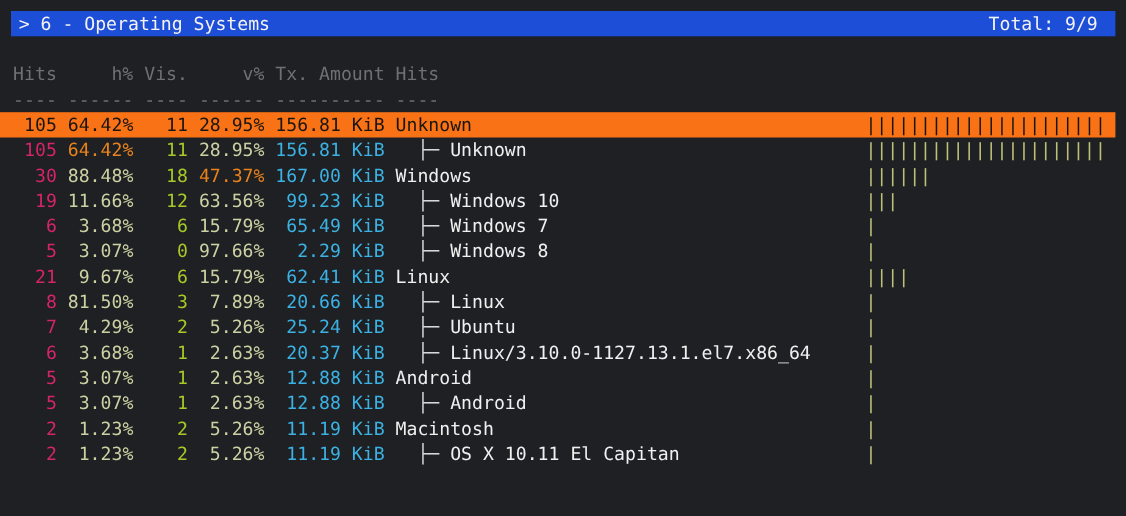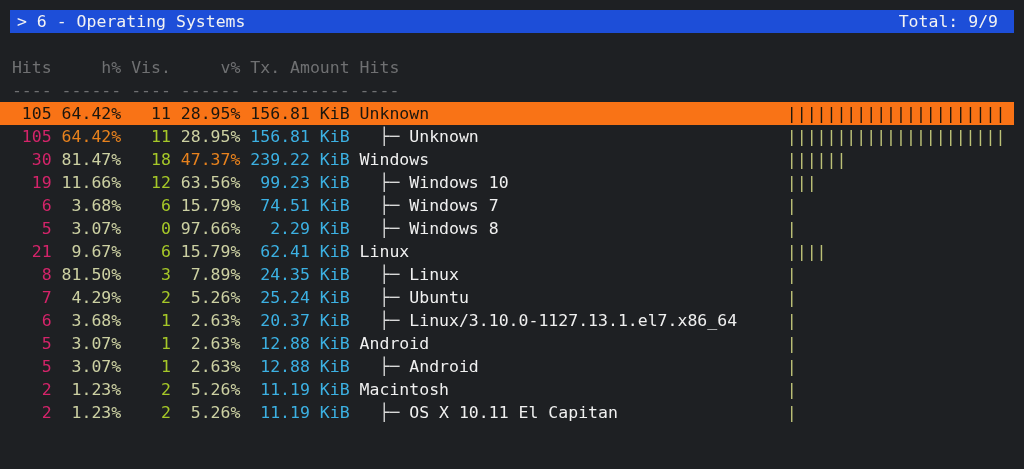--- a/index.html
+++ b/index.html
@@ -62,26 +62,26 @@
 <body>
 
 <div class="terminal">
   <div class="titlebar"><span>&gt; 6 - Operating Systems</span><span>Total: 9/9</span></div>
   <div class="line"></div>
   <div class="line c-dim"><span class="f w4 hl">Hits</span> <span class="f w6">h%</span> <span class="f w4 hl">Vis.</span> <span class="f w6">v%</span> <span class="f w10 hl">Tx. Amount</span> <span class="f hl">Hits</span></div>
   <div class="line c-dim"><span>---- ------ ---- ------ ---------- ----</span></div>
   <div id="rows">
       <div class="line row row-selected"><span class="f w4 c-hits">105</span> <span class="f w6 c-hot">64.42%</span> <span class="f w4 c-vis">11</span> <span class="f w6 c-pale">28.95%</span> <span class="f w10 c-tx">156.81 KiB</span> <span class="f hl"><span class="c-name">Unknown</span></span><span class="bars">||||||||||||||||||||||</span></div>
       <div class="line row"><span class="f w4 c-hits">105</span> <span class="f w6 c-hot">64.42%</span> <span class="f w4 c-vis">11</span> <span class="f w6 c-pale">28.95%</span> <span class="f w10 c-tx">156.81 KiB</span> <span class="f hl"><span class="c-tree">  ├─ </span><span class="c-name">Unknown</span></span><span class="bars">||||||||||||||||||||||</span></div>
-      <div class="line row"><span class="f w4 c-hits">30</span> <span class="f w6 c-pale">81.47%</span> <span class="f w4 c-vis">18</span> <span class="f w6 c-hot">47.37%</span> <span class="f w10 c-tx">239.22 KiB</span> <span class="f hl"><span class="c-name">Windows</span></span><span class="bars">||||||</span></div>
+      <div class="line row"><span class="f w4 c-hits">30</span> <span class="f w6 c-pale">88.48%</span> <span class="f w4 c-vis">18</span> <span class="f w6 c-hot">47.37%</span> <span class="f w10 c-tx">167.00 KiB</span> <span class="f hl"><span class="c-name">Windows</span></span><span class="bars">||||||</span></div>
       <div class="line row"><span class="f w4 c-hits">19</span> <span class="f w6 c-pale">11.66%</span> <span class="f w4 c-vis">12</span> <span class="f w6 c-pale">63.56%</span> <span class="f w10 c-tx">99.23 KiB</span> <span class="f hl"><span class="c-tree">  ├─ </span><span class="c-name">Windows 10</span></span><span class="bars">|||</span></div>
-      <div class="line row"><span class="f w4 c-hits">6</span> <span class="f w6 c-pale">3.68%</span> <span class="f w4 c-vis">6</span> <span class="f w6 c-pale">15.79%</span> <span class="f w10 c-tx">74.51 KiB</span> <span class="f hl"><span class="c-tree">  ├─ </span><span class="c-name">Windows 7</span></span><span class="bars">|</span></div>
+      <div class="line row"><span class="f w4 c-hits">6</span> <span class="f w6 c-pale">3.68%</span> <span class="f w4 c-vis">6</span> <span class="f w6 c-pale">15.79%</span> <span class="f w10 c-tx">65.49 KiB</span> <span class="f hl"><span class="c-tree">  ├─ </span><span class="c-name">Windows 7</span></span><span class="bars">|</span></div>
       <div class="line row"><span class="f w4 c-hits">5</span> <span class="f w6 c-pale">3.07%</span> <span class="f w4 c-vis">0</span> <span class="f w6 c-pale">97.66%</span> <span class="f w10 c-tx">2.29 KiB</span> <span class="f hl"><span class="c-tree">  ├─ </span><span class="c-name">Windows 8</span></span><span class="bars">|</span></div>
       <div class="line row"><span class="f w4 c-hits">21</span> <span class="f w6 c-pale">9.67%</span> <span class="f w4 c-vis">6</span> <span class="f w6 c-pale">15.79%</span> <span class="f w10 c-tx">62.41 KiB</span> <span class="f hl"><span class="c-name">Linux</span></span><span class="bars">||||</span></div>
-      <div class="line row"><span class="f w4 c-hits">8</span> <span class="f w6 c-pale">81.50%</span> <span class="f w4 c-vis">3</span> <span class="f w6 c-pale">7.89%</span> <span class="f w10 c-tx">24.35 KiB</span> <span class="f hl"><span class="c-tree">  ├─ </span><span class="c-name">Linux</span></span><span class="bars">|</span></div>
+      <div class="line row"><span class="f w4 c-hits">8</span> <span class="f w6 c-pale">81.50%</span> <span class="f w4 c-vis">3</span> <span class="f w6 c-pale">7.89%</span> <span class="f w10 c-tx">20.66 KiB</span> <span class="f hl"><span class="c-tree">  ├─ </span><span class="c-name">Linux</span></span><span class="bars">|</span></div>
       <div class="line row"><span class="f w4 c-hits">7</span> <span class="f w6 c-pale">4.29%</span> <span class="f w4 c-vis">2</span> <span class="f w6 c-pale">5.26%</span> <span class="f w10 c-tx">25.24 KiB</span> <span class="f hl"><span class="c-tree">  ├─ </span><span class="c-name">Ubuntu</span></span><span class="bars">|</span></div>
       <div class="line row"><span class="f w4 c-hits">6</span> <span class="f w6 c-pale">3.68%</span> <span class="f w4 c-vis">1</span> <span class="f w6 c-pale">2.63%</span> <span class="f w10 c-tx">20.37 KiB</span> <span class="f hl"><span class="c-tree">  ├─ </span><span class="c-name">Linux/3.10.0-1127.13.1.el7.x86_64</span></span><span class="bars">|</span></div>
       <div class="line row"><span class="f w4 c-hits">5</span> <span class="f w6 c-pale">3.07%</span> <span class="f w4 c-vis">1</span> <span class="f w6 c-pale">2.63%</span> <span class="f w10 c-tx">12.88 KiB</span> <span class="f hl"><span class="c-name">Android</span></span><span class="bars">|</span></div>
       <div class="line row"><span class="f w4 c-hits">5</span> <span class="f w6 c-pale">3.07%</span> <span class="f w4 c-vis">1</span> <span class="f w6 c-pale">2.63%</span> <span class="f w10 c-tx">12.88 KiB</span> <span class="f hl"><span class="c-tree">  ├─ </span><span class="c-name">Android</span></span><span class="bars">|</span></div>
       <div class="line row"><span class="f w4 c-hits">2</span> <span class="f w6 c-pale">1.23%</span> <span class="f w4 c-vis">2</span> <span class="f w6 c-pale">5.26%</span> <span class="f w10 c-tx">11.19 KiB</span> <span class="f hl"><span class="c-name">Macintosh</span></span><span class="bars">|</span></div>
       <div class="line row"><span class="f w4 c-hits">2</span> <span class="f w6 c-pale">1.23%</span> <span class="f w4 c-vis">2</span> <span class="f w6 c-pale">5.26%</span> <span class="f w10 c-tx">11.19 KiB</span> <span class="f hl"><span class="c-tree">  ├─ </span><span class="c-name">OS X 10.11 El Capitan</span></span><span class="bars">|</span></div>
     </div>
 </div>
 
 </body></html>

